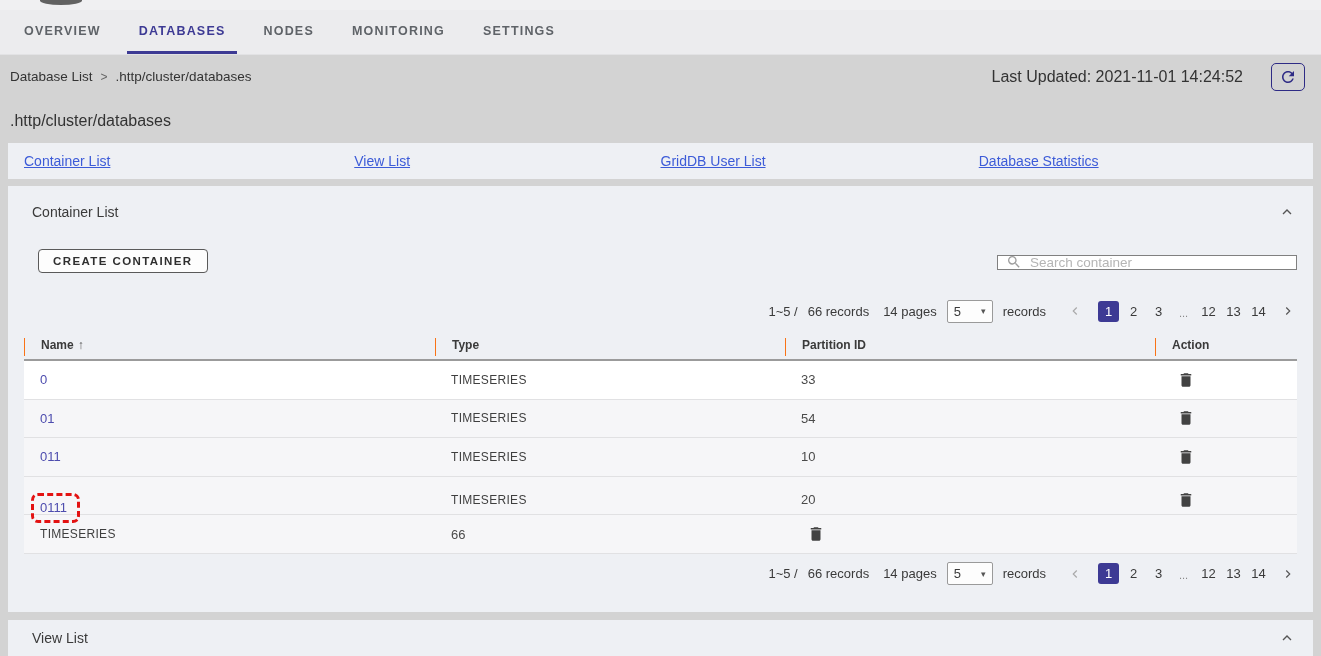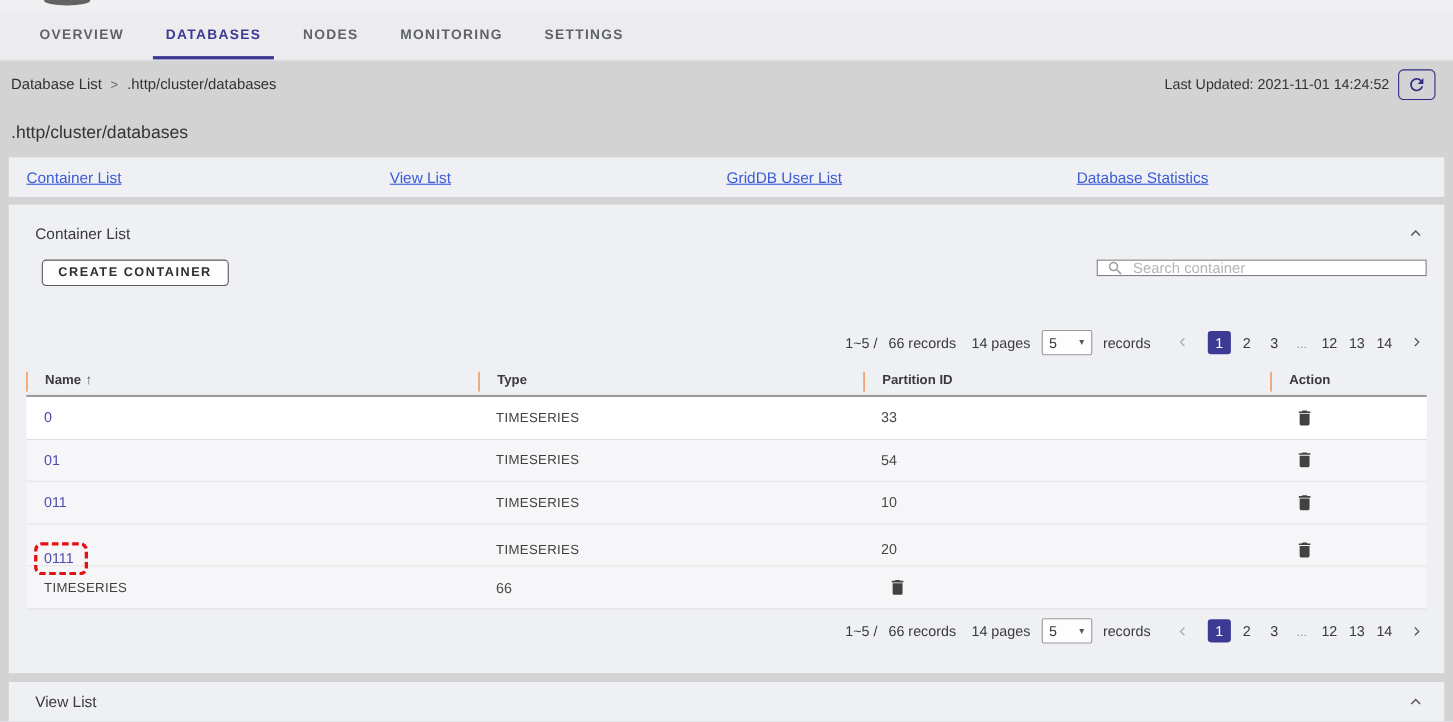--- a/index.html
+++ b/index.html
@@ -22,21 +22,21 @@
     width: 42px; height: 9px;
     background: #4a4a4a;
     border-radius: 50%;
     opacity: .85;
   }
   .navbar {
     height: 45px;
     background: #ececee;
     display: flex;
     align-items: stretch;
-    padding-left: 24px;
+    padding-left: 12px;
     border-bottom: 1px solid #e2e2e4;
   }
   .nav-tab {
     display: flex;
     align-items: center;
     padding: 0 12px;
     margin-right: 14px;
     font-size: 12.5px;
     letter-spacing: 1.2px;
     color: #5f6368;
@@ -57,21 +57,21 @@
     padding: 0 16px 0 10px;
     font-size: 13.5px;
   }
   .breadcrumb-row .crumb-link {
     color: #333;
     cursor: pointer;
   }
   .breadcrumb-row .crumb-sep { margin: 0 8px; color: #666; font-size: 12px; }
   .breadcrumb-row .crumb-current { color: #333; }
   .breadcrumb-spacer { flex: 1; }
-  .last-updated { font-size: 13px; color: #333; margin-right: 8px; text-align: center; }
+  .last-updated { font-size: 16px; color: #333; margin-right: 28px; text-align: center; }
   .refresh-btn {
     width: 34px; height: 28px;
     border: 1px solid #2e2b85;
     border-radius: 5px;
     background: transparent;
     display: flex; align-items: center; justify-content: center;
     cursor: pointer;
   }
   .refresh-btn svg { width: 18px; height: 18px; fill: #2e2b85; }
 
@@ -122,21 +122,21 @@
   .section-title { font-size: 14px; color: #3a3a3a; }
   .collapse-chevron {
     width: 20px; height: 20px;
     cursor: pointer;
     display: flex; align-items: center; justify-content: center;
   }
   .collapse-chevron svg { width: 16px; height: 16px; stroke: #555; stroke-width: 2; fill: none; }
 
   .toolbar-row {
     display: flex;
-    align-items: flex-start;
+    align-items: center;
     justify-content: space-between;
     margin-top: 14px;
     height: 52px;
   }
   .create-btn {
     margin-left: 14px;
     margin-bottom: 2px;
     padding: 5px 14px;
     background: #fdfdfd;
     border: 1px solid #5a5a5a;

